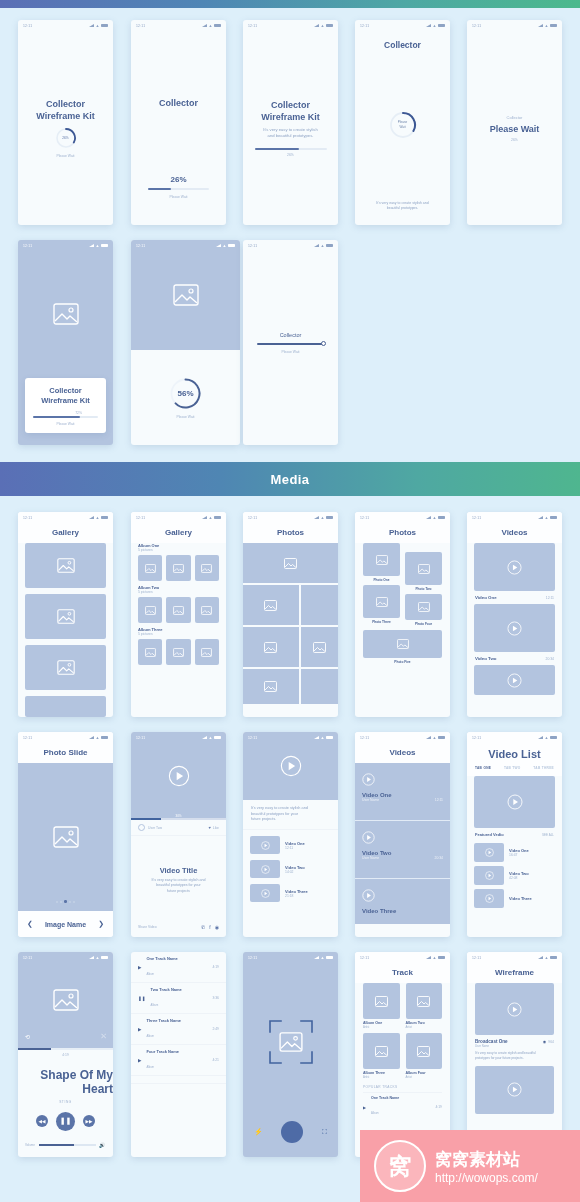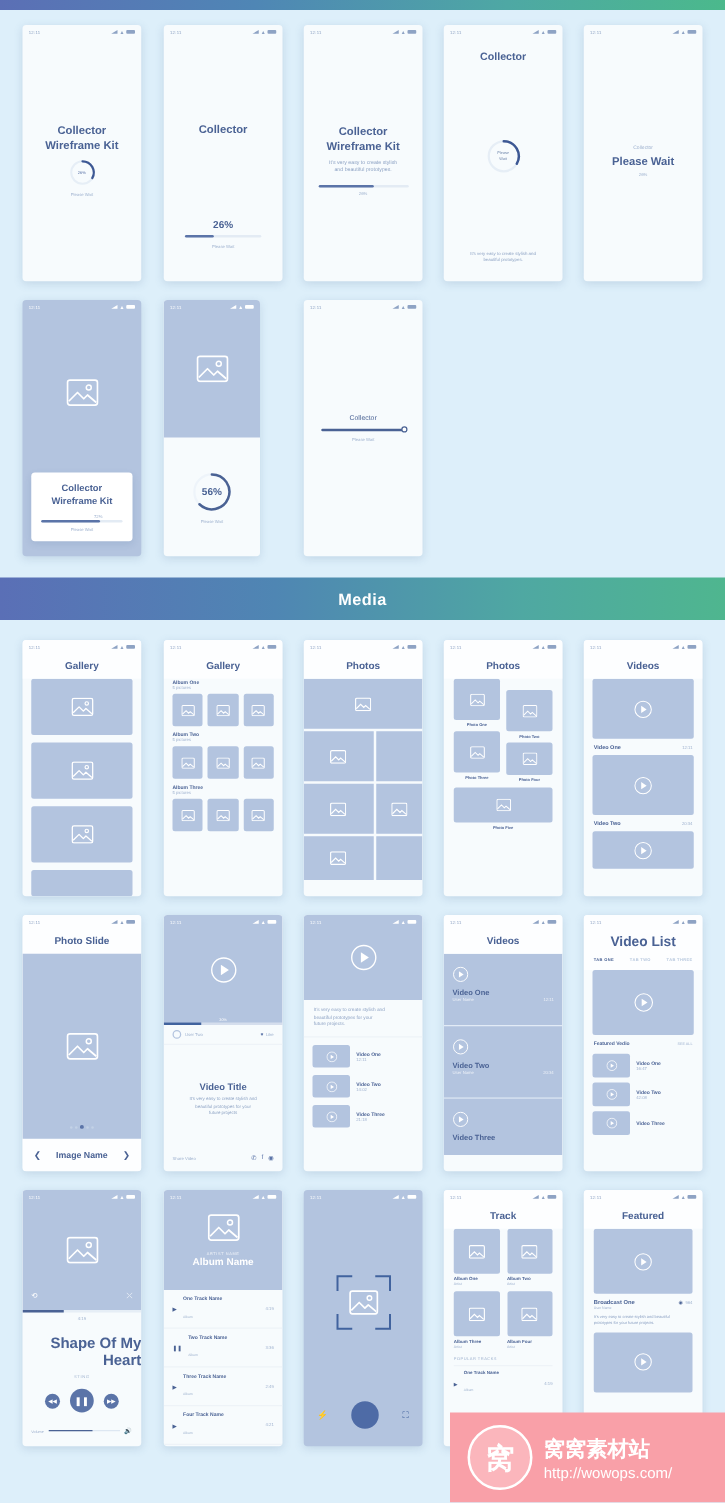--- a/index.html
+++ b/index.html
@@ -225,21 +225,21 @@
       <div class="h-big" style="text-align:center;font-size:7.5px;margin-bottom:5px;">Wireframe Kit</div>
       <div class="tiny" style="text-align:right;padding-right:16px;">72%</div>
       <div class="progress-track" style="margin-top:1px;">
           <div class="progress-fill" style="width:72%"></div>
         </div>
       <div class="tiny" style="text-align:center;margin-top:4px;">Please Wait</div>
     </div>
   </div>
 </div>
 
-<div class="phone" style="left:131px;top:240px;width:77px;height:205px;">
+<div class="phone" style="left:131px;top:240px;width:109px;height:205px;">
   <div class="screen">
     <div class="ph" style="height:110px;flex-direction:column;">
       <div class="statusbar on-img" style="width:100%;position:absolute;top:0;left:0;">
         <span class="sb-time">12:11</span>
         <span class="sb-icons">
             <i class="sig"></i>
             <i class="wifi">▲</i>
             <i class="batt"></i>
           </span>
       </div>
@@ -873,37 +873,20 @@
       <span style="flex:1;height:1.2px;background:#dde7f2;position:relative;">
           <span style="position:absolute;left:0;top:0;width:62%;height:100%;background:#4a6294;"></span>
         </span>
       <span style="color:#4a6294;font-size:5px;">🔊</span>
     </div>
   </div>
 </div>
 
 <div class="phone" style="left:131px;top:952px;width:95px;height:205px;">
   <div class="screen">
-    <div class="ph" style="height:80px;flex-direction:column;justify-content:center;">
-      <div class="statusbar on-img" style="width:100%;position:absolute;top:0;left:0;">
-        <span class="sb-time">12:11</span>
-        <span class="sb-icons">
-            <i class="sig"></i>
-            <i class="wifi">▲</i>
-            <i class="batt"></i>
-          </span>
-      </div>
-      <svg class="img-ic" width="26" height="22" viewBox="0 0 26 22" style="margin-bottom:8px;">
-          <rect x="1" y="1" width="24" height="20" rx="2" fill="none" stroke="#fff" stroke-width="1.4"></rect>
-          <circle cx="18" cy="7" r="2" fill="none" stroke="#fff" stroke-width="1.2"></circle>
-          <path d="M2 18l7-7 5 5 3-3 7 6" fill="none" stroke="#fff" stroke-width="1.4" stroke-linejoin="round"></path>
-        </svg>
-      <div style="font-size:3.1px;color:#fff;opacity:.8;letter-spacing:.5px;">ARTIST NAME</div>
-      <div style="font-size:8px;font-weight:bold;color:#fff;">Album Name</div>
-    </div>
     <div style="flex:1;overflow:hidden;">
       <div style="display:flex;align-items:center;gap:5px;padding:3.5px 7px;border-bottom:1px solid #eef3f8;">
         <span style="color:#4a6294;font-size:4.5px;">▶</span>
         <span style="flex:1;"><span class="tiny-b" style="display:block;">One Track Name</span><span class="tiny" style="font-size:2.7px;">Album</span></span>
         <span class="tiny">4:19</span>
       </div>
       <div style="display:flex;align-items:center;gap:5px;padding:3.5px 7px;border-bottom:1px solid #eef3f8;">
         <span style="color:#4a6294;font-size:4.5px;">❚❚</span>
         <span style="flex:1;"><span class="tiny-b" style="display:block;">Two Track Name</span><span class="tiny" style="font-size:2.7px;">Album</span></span>
         <span class="tiny">3:36</span>
@@ -1031,21 +1014,21 @@
   <div class="screen">
     <div class="nav-bar">
       <div class="statusbar">
         <span class="sb-time">12:11</span>
         <span class="sb-icons">
             <i class="sig"></i>
             <i class="wifi">▲</i>
             <i class="batt"></i>
           </span>
       </div>
-      <div class="nav-title">Featured</div>
+      <div class="nav-title">Wireframe</div>
     </div>
     <div style="flex:1;padding:0 8px;overflow:hidden;">
       <div class="ph" style="height:52px;border-radius:2px;">
         <svg class="play-ic" width="15" height="15" viewBox="0 0 24 24">
             <circle cx="12" cy="12" r="10.5" fill="none" stroke="#fff" stroke-width="1.3"></circle>
             <path d="M9.5 7.5l7 4.5-7 4.5z" fill="#fff"></path>
           </svg>
       </div>
       <div style="display:flex;justify-content:space-between;align-items:flex-start;padding:4px 0 0;">
         <div>

